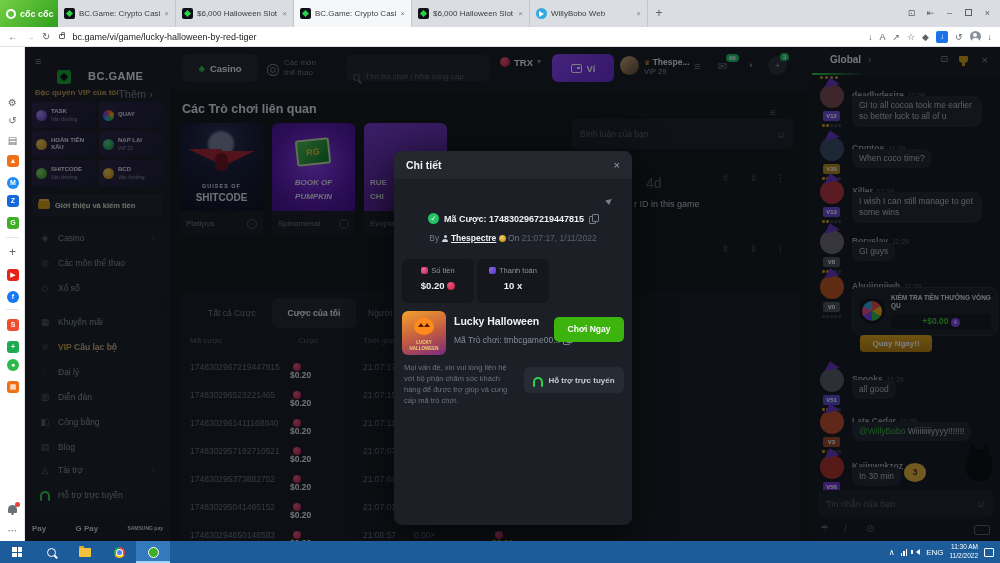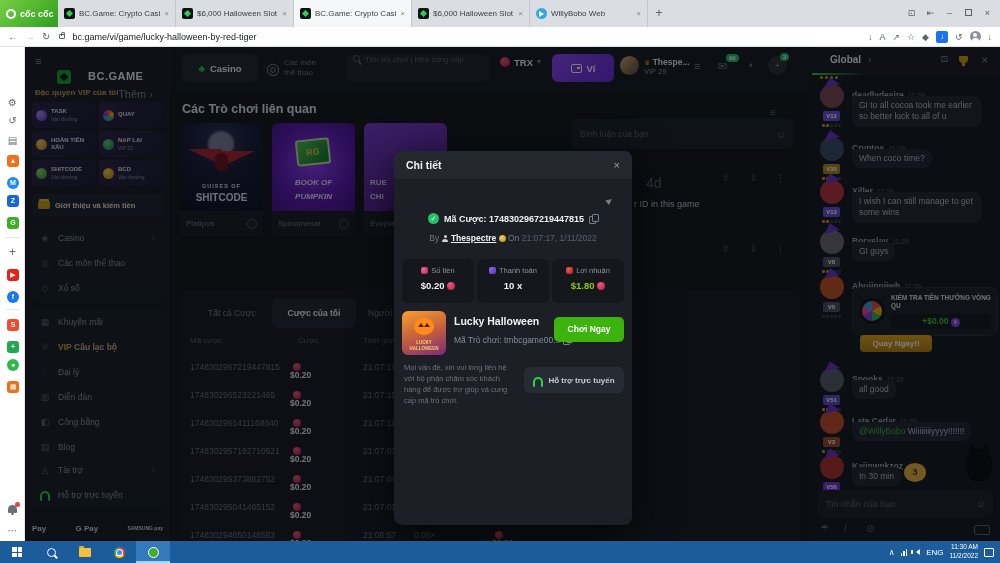--- a/index.html
+++ b/index.html
@@ -73,21 +73,21 @@
 .pay{font-size:8px;font-weight:bold;color:#cfd4da}
 .pay.sm{font-size:5px;line-height:1}
 
 .mainarea{position:absolute;top:0;left:170px;width:642px;height:100%;background:#13161b}
 .nav{position:absolute;top:0;left:0;width:100%;height:43px;background:#16191f}
 .pill{position:absolute;left:12px;top:7px;width:76px;height:28px;background:#23262d;border-radius:6px;display:flex;align-items:center;justify-content:center;gap:5px}
 .pill .clv{color:#2ad24b;font-size:10px}
 .pill b{font-size:9.5px;color:#f0f2f5}
 .sports{position:absolute;left:96px;top:7px;width:70px;height:28px;display:flex;align-items:center;gap:4px;color:#767f8a}
 .sports .lines{font-size:8px;line-height:1.25}
-.search{position:absolute;left:176px;top:8px;width:144px;height:26px;background:#21242b;border-radius:6px;display:flex;align-items:flex-start;gap:5px;padding:0 7px}
+.search{position:absolute;left:176px;top:8px;width:144px;height:26px;background:#21242b;border-radius:6px;display:flex;align-items:flex-end;gap:5px;padding:0 7px}
 .mag{width:7px;height:7px;border:1.5px solid #5a636e;border-radius:50%;position:relative;flex:0 0 auto}
 .mag::after{content:"";position:absolute;right:-3px;bottom:-2px;width:4px;height:1.5px;background:#5a636e;transform:rotate(45deg)}
 .search input{flex:1;background:none;border:none;outline:none;font-size:8px;color:#aab2bc;width:100px;font-family:inherit}
 .search input::placeholder{color:#5a636e}
 .cursel{position:absolute;left:330px;top:10px;display:flex;align-items:flex-start;gap:4px}
 .coin{display:inline-block;width:10px;height:10px;border-radius:50%;background:radial-gradient(circle at 35% 30%,#f0557d,#b01c3e);flex:0 0 auto}
 .coin.sm{width:8px;height:8px}
 .cursel b{font-size:9.5px;color:#f0f2f5}
 .cursel .dd{color:#7d8691;font-size:8px}
 .walletbtn{position:absolute;left:382px;top:7px;width:62px;height:28px;border-radius:6px;background:linear-gradient(135deg,#8a46f5,#6a28d9);display:flex;align-items:center;justify-content:center;gap:5px}
@@ -780,24 +780,20 @@
         <span class="dt">21:07:17, 1/11/2022</span>
       </div>
       <div class="stat" style="left:8px">
         <div class="sl"><i style="background:radial-gradient(circle at 35% 35%,#f06a9a,#b01c55)"></i><span>Số tiền</span></div>
         <div class="sv"><span>$0.20</span> <i class="coin sm" style="position:relative;top:1px"></i></div>
       </div>
       <div class="stat" style="left:83px">
         <div class="sl"><i style="background:linear-gradient(135deg,#8a6cf5,#5a34c0)"></i><span>Thanh toán</span></div>
         <div class="sv">10 x</div>
       </div>
-      <div class="stat" style="left:158px">
-        <div class="sl"><i style="background:radial-gradient(circle at 35% 35%,#f05a4a,#a01c18)"></i><span>Lợi nhuận</span></div>
-        <div class="sv green"><span>$1.80</span> <i class="coin sm" style="position:relative;top:1px"></i></div>
-      </div>
       <div class="gamerow">
         <div class="thumb">
           <i class="pk"></i>
           <div class="thumbtxt">
               <div>LUCKY</div>
               <div>HALLOWEEN</div>
             </div>
         </div>
         <div class="gt">Lucky Halloween</div>
         <div class="gc"><span>Mã Trò chơi:</span> <span>tmbcgame00...</span> <span class="copyic" style="top:2px"></span></div>

